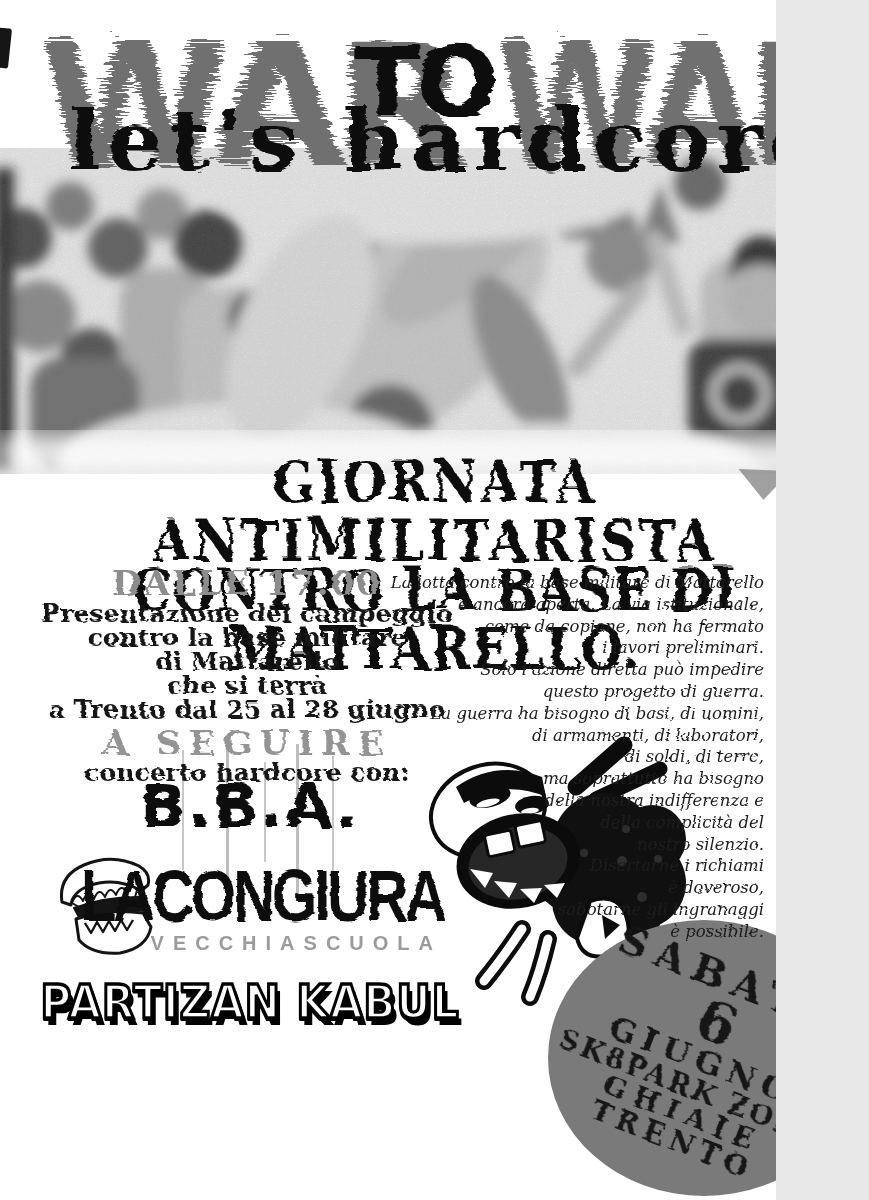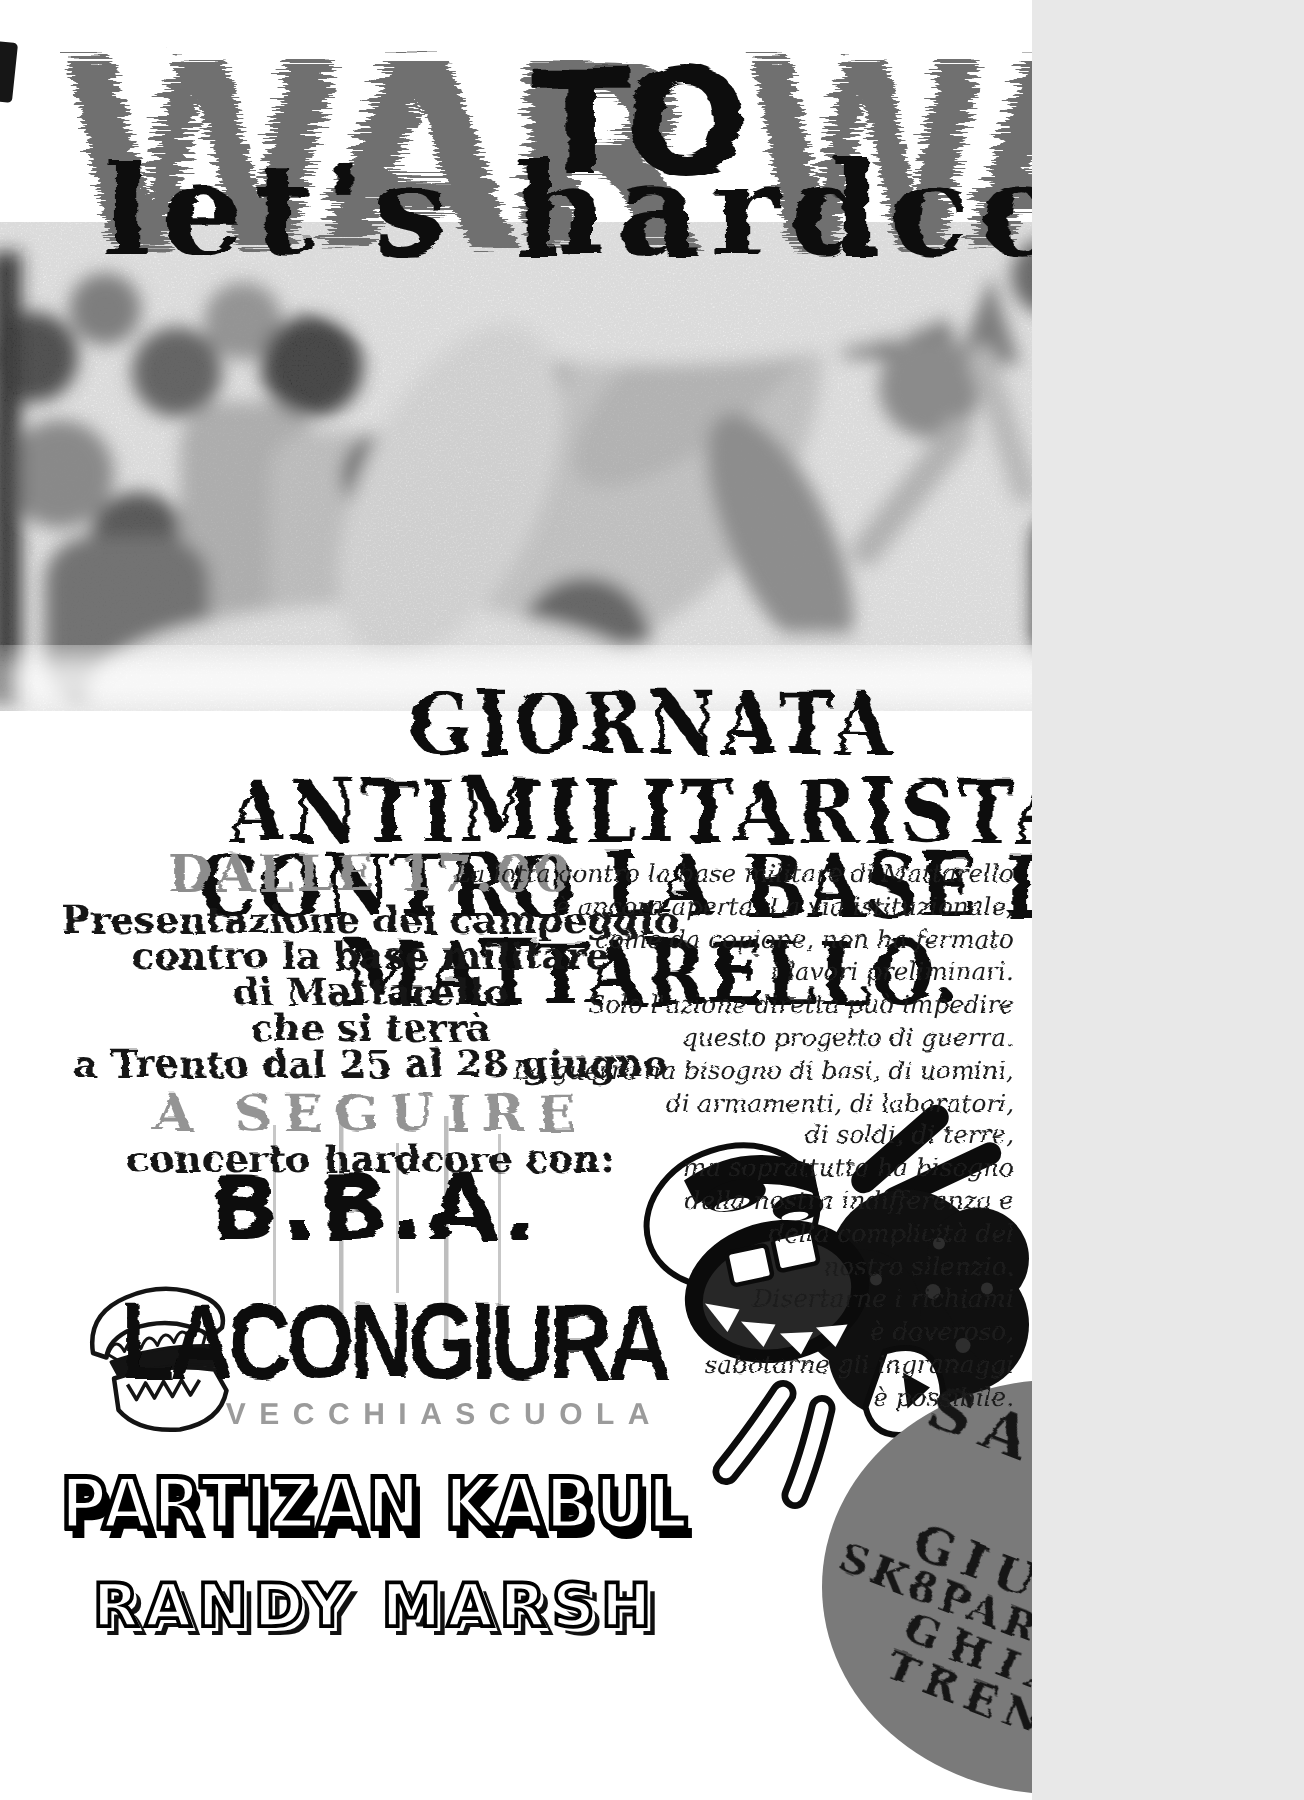--- a/index.html
+++ b/index.html
@@ -1,16 +1,16 @@
 <!DOCTYPE html>
 <html><head>
 <meta charset="utf-8">
 <style>
   html,body{margin:0;padding:0;background:#e8e8e8;}
-  .poster{position:relative;width:688px;height:1200px;background:#fff;overflow:hidden;
+  .poster{position:relative;width:776px;height:1200px;background:#fff;overflow:hidden;
           font-family:"DejaVu Serif",serif;color:#111;}
 
   
   .war{position:absolute;top:14px;font-family:"DejaVu Sans",sans-serif;font-weight:bold;
        font-size:172px;line-height:1;color:#6f6f6f;letter-spacing:-9px;filter:url(#scratch);z-index:3;}
   .war-left{left:34px;}
   .war-right{left:492px;transform:scaleX(.85);transform-origin:left top;}
   .to-word{position:absolute;left:354px;top:34px;font-family:"DejaVu Sans",sans-serif;font-weight:bold;
        font-size:98px;line-height:1;letter-spacing:-5px;color:#0c0c0c;filter:url(#distress);z-index:4;}
   .subtitle{position:absolute;left:68px;top:94px;font-weight:bold;font-size:86px;line-height:1.1;
@@ -211,21 +211,20 @@
   <div class="bands">
     <div style="position:relative">
       <div class="bba-drips"></div>
       <div class="band-bba">B.B.A.</div>
     </div>
     <div class="band-row">
       <span class="band-lacongiura">LACONGIURA</span>
     </div>
     <div class="band-sub">VECCHIASCUOLA</div>
     <div class="band-partizan">PARTIZAN KABUL</div>
-    <div class="band-randy">RANDY MARSH</div>
   </div>
 
   <svg class="teeth" viewBox="0 0 112 104">
     <g stroke="#141414" stroke-linejoin="round">
       <path d="M8,46 Q4,20 30,9 Q58,-3 85,10 Q97,17 94,29 L87,35 Q62,20 34,30 Q18,37 17,49 Z" fill="#fff" stroke-width="3"></path>
       <path d="M18,47 q5,-13 11,-2 q5,-13 11,-2 q5,-13 11,-2 q5,-13 11,-2 q5,-13 11,-2 q4,-10 10,-3 l-3,11 -50,9 z" fill="#fff" stroke-width="2"></path>
       <path d="M20,52 Q52,40 88,41 L91,55 Q56,51 26,63 Z" fill="#141414" stroke-width="2"></path>
       <path d="M22,63 Q54,52 89,57 L97,71 Q93,92 66,97 Q38,99 25,84 Z" fill="#fff" stroke-width="3"></path>
       <path d="M31,67 l6,10 6,-11 6,10 6,-11 6,10 6,-11 6,10 6,-10" fill="none" stroke-width="2.4"></path>
     </g>

